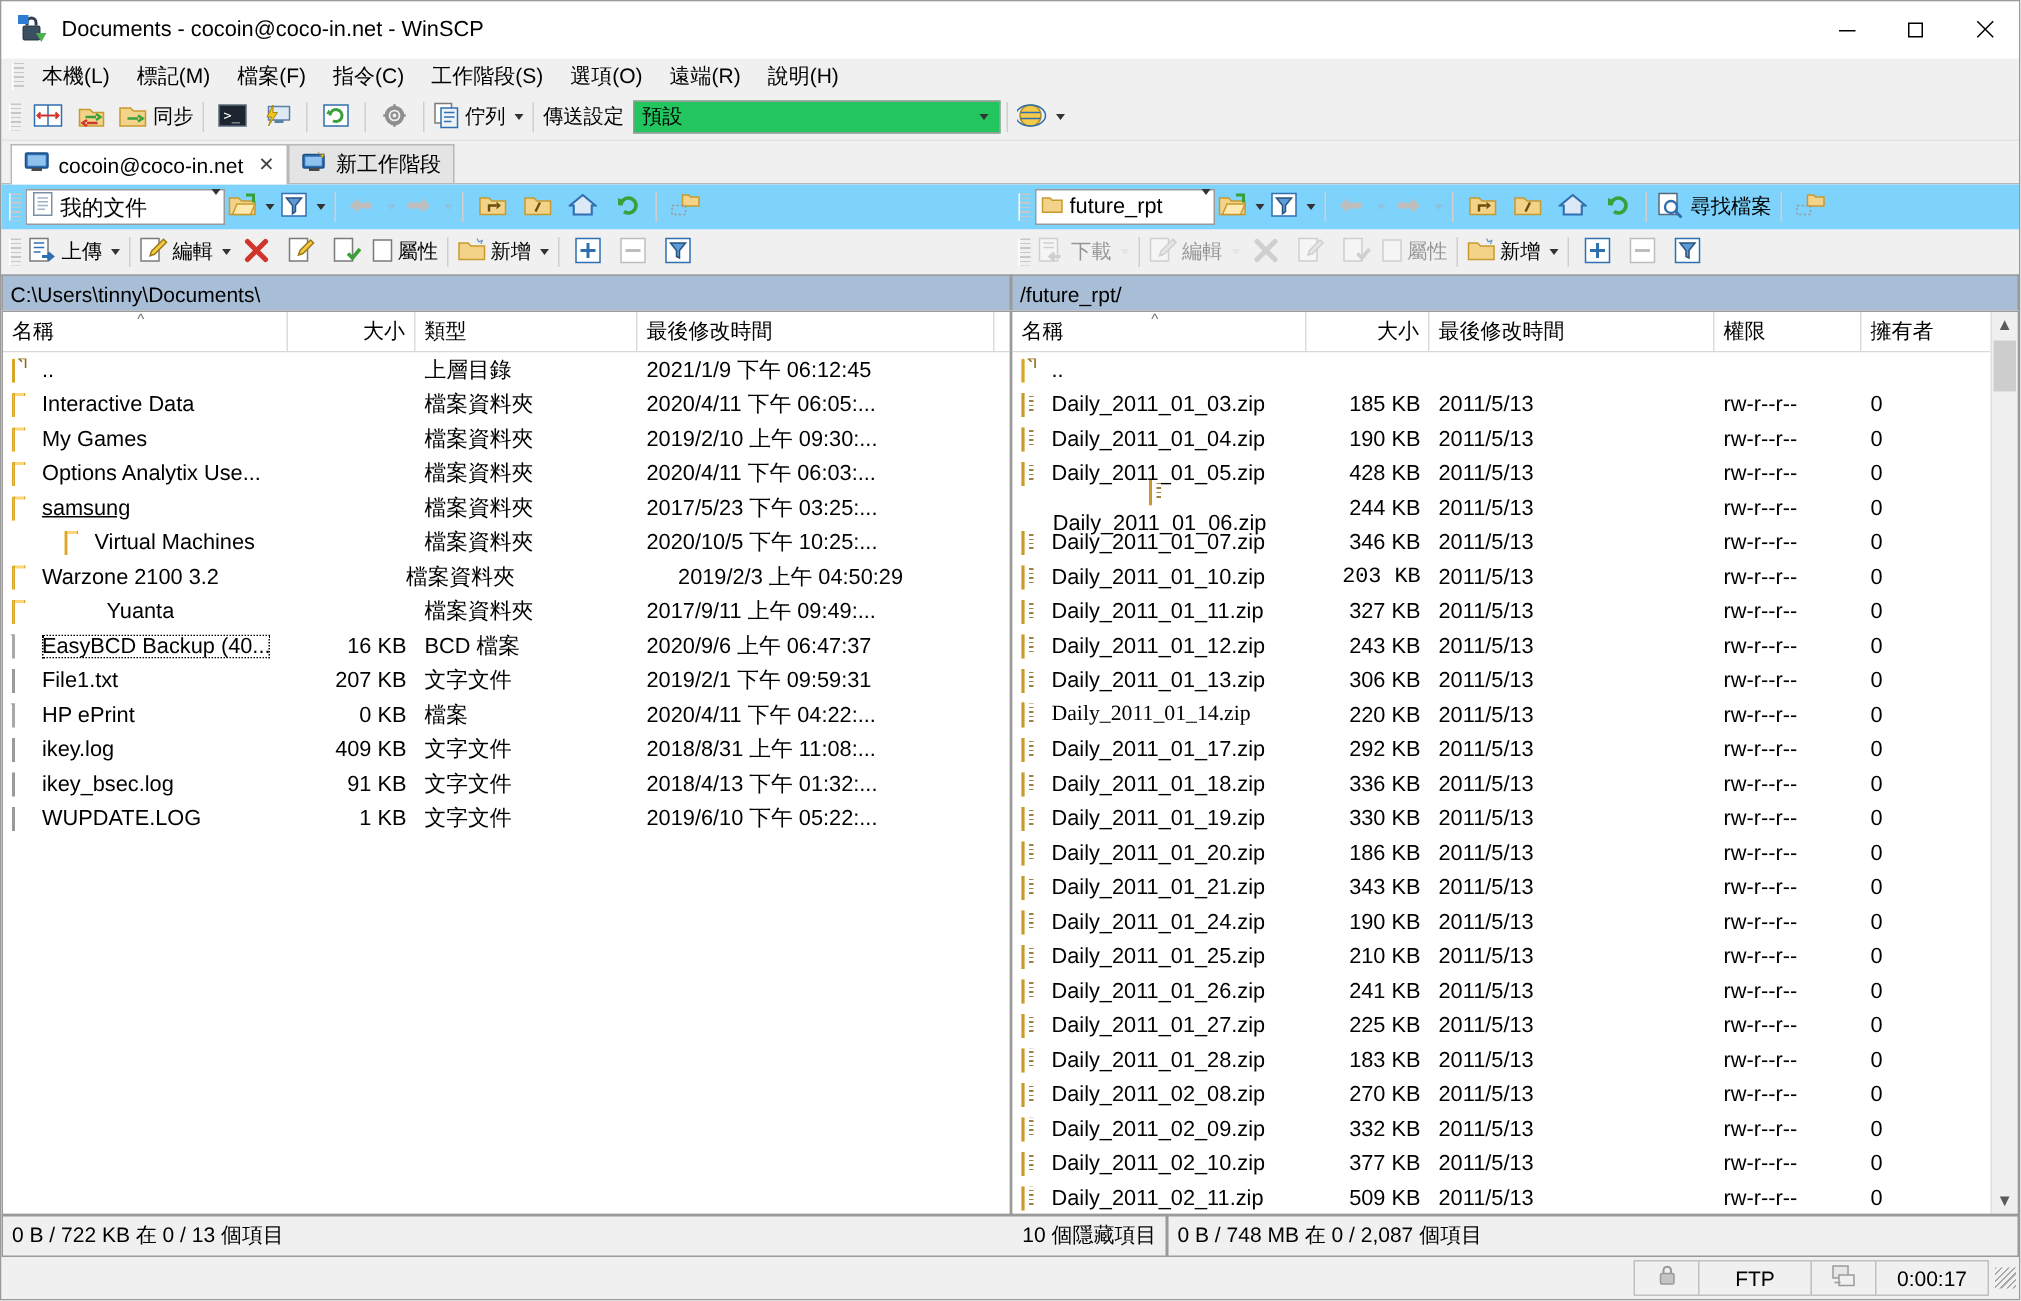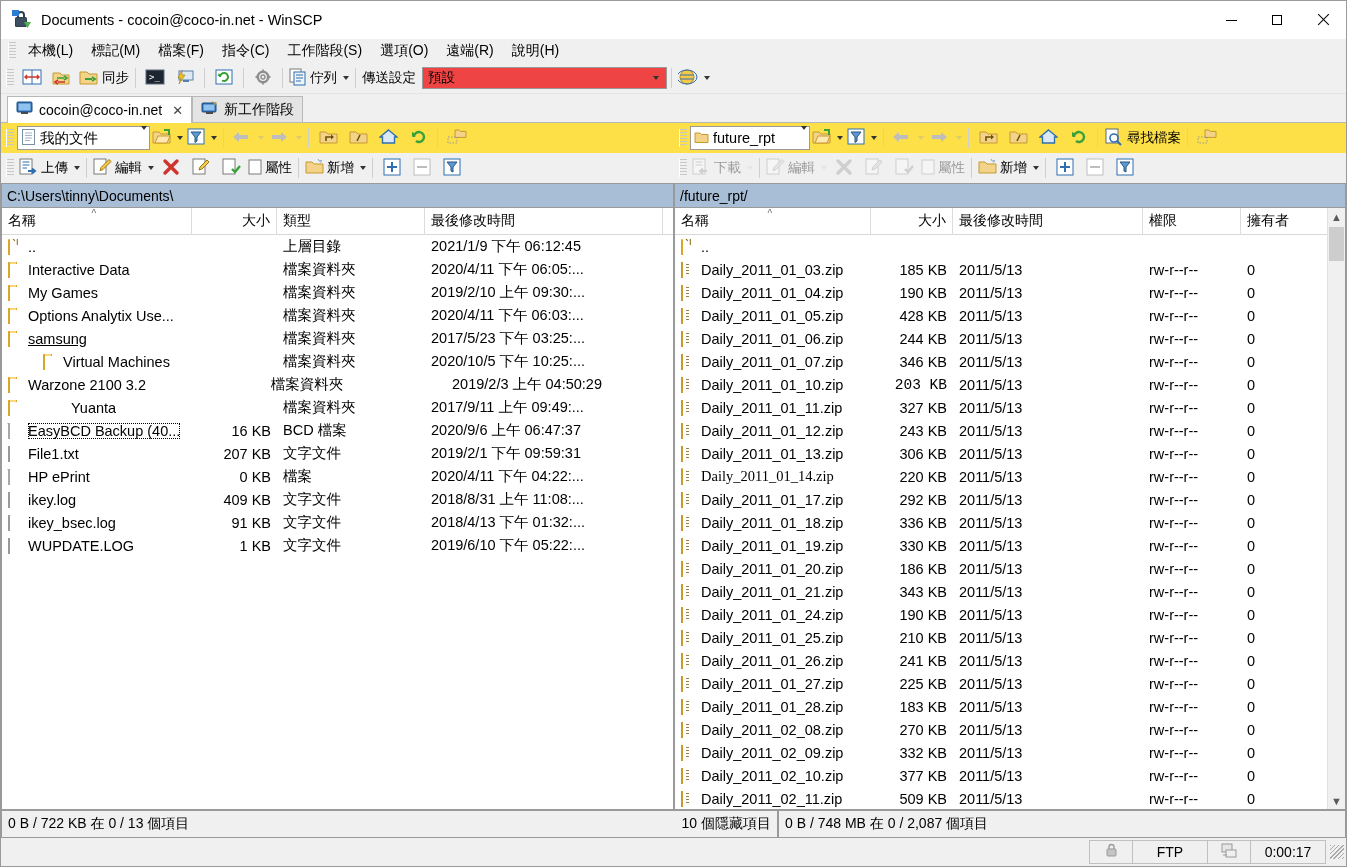--- a/index.html
+++ b/index.html
@@ -35,39 +35,39 @@
   
   .toolbar{height:30px;background:#f0f0f0;display:flex;align-items:center;flex:none;padding-left:2px;
            border-bottom:1px solid #e3e3e3;}
   .tb-btn{height:26px;min-width:26px;display:flex;align-items:center;justify-content:center;
           padding:0 2px;gap:3px;font-size:13.5px;white-space:nowrap;cursor:default;}
   .tb-sep{width:1px;height:20px;background:#cfcfcf;margin:0 4px;flex:none;}
   .caret{width:0;height:0;border-left:3.5px solid transparent;border-right:3.5px solid transparent;
          border-top:4px solid #333;margin-left:3px;flex:none;}
   .caret.dim{border-top-color:#a8a8a8;}
   .tb-label{font-size:13.5px;}
-  .combo{height:22px;border:1px solid #9a9a9a;background:#ef4444;display:flex;align-items:center;
+  .combo{height:22px;border:1px solid #9a9a9a;background:#22c55e;display:flex;align-items:center;
          padding:0 2px 0 5px;box-sizing:border-box;font-size:13.5px;}
   .combo .cb-text{flex:1;overflow:hidden;white-space:nowrap;}
   .combo .cb-arrow{width:16px;display:flex;align-items:center;justify-content:center;}
 
   
   .tabbar{height:28px;background:#f0f0f0;display:flex;align-items:flex-end;flex:none;
           padding-left:6px;border-bottom:1px solid #b8b8b8;}
   .tab{height:26px;display:flex;align-items:center;gap:6px;padding:0 8px;box-sizing:border-box;
        border:1px solid #b8b8b8;border-bottom:none;background:#e4e4e4;font-size:14px;cursor:default;}
   .tab.active{background:#fff;border-color:#b8b8b8;position:relative;top:1px;height:27px;}
   .tab .tclose{font-size:13px;color:#444;margin-left:4px;}
 
   
   .panes{flex:1;display:flex;min-height:0;background:#f0f0f0;}
   .pane{display:flex;flex-direction:column;min-width:0;}
   .pane.left{width:673px;flex:none;}
   .pane.right{flex:1;}
-  .pane-tb{height:30px;display:flex;align-items:center;padding-left:2px;flex:none;background:#fde047;}
+  .pane-tb{height:30px;display:flex;align-items:center;padding-left:2px;flex:none;background:#7dd3fc;}
   .pane-tb2{height:30px;display:flex;align-items:center;padding-left:2px;flex:none;background:#f0f0f0;}
   .dirbox{height:24px;border:1px solid #9a9a9a;background:#fff;display:flex;align-items:center;
           padding:0 2px 0 3px;box-sizing:border-box;gap:4px;font-size:14.5px;}
   .dirbox .db-text{flex:1;white-space:nowrap;overflow:hidden;}
 
   .pathbar{height:24px;background:#a8bdd6;display:flex;align-items:center;padding-left:5px;
            font-size:14px;color:#000;flex:none;border:1px solid #9a9a9a;border-bottom:none;box-sizing:border-box;}
 
   .listwrap{flex:1;display:flex;min-height:0;border:1px solid #9a9a9a;background:#fff;box-sizing:border-box;
             overflow:hidden;position:relative;}
@@ -959,21 +959,21 @@
                 <div class="cell" style="width: 196px;">
                   <span class="ic"><span class="ic-zip"></span></span>
                   <span class="nm">Daily_2011_01_05.zip</span>
                 </div>
                 <div class="cell r" style="width: 82px;">428 KB</div>
                 <div class="cell" style="width: 190px;">2011/5/13</div>
                 <div class="cell" style="width: 98px;">rw-r--r--</div>
                 <div class="cell" style="width: 75px;">0</div>
               </div>
               <div class="row">
-                <div class="cell" style="width: 196px;">
+                <div class="cell" style="width: 196px; flex-direction: column;">
                   <span class="ic"><span class="ic-zip"></span></span>
                   <span class="nm">Daily_2011_01_06.zip</span>
                 </div>
                 <div class="cell r" style="width: 82px;">244 KB</div>
                 <div class="cell" style="width: 190px;">2011/5/13</div>
                 <div class="cell" style="width: 98px;">rw-r--r--</div>
                 <div class="cell" style="width: 75px;">0</div>
               </div>
               <div class="row">
                 <div class="cell" style="width: 196px;">

